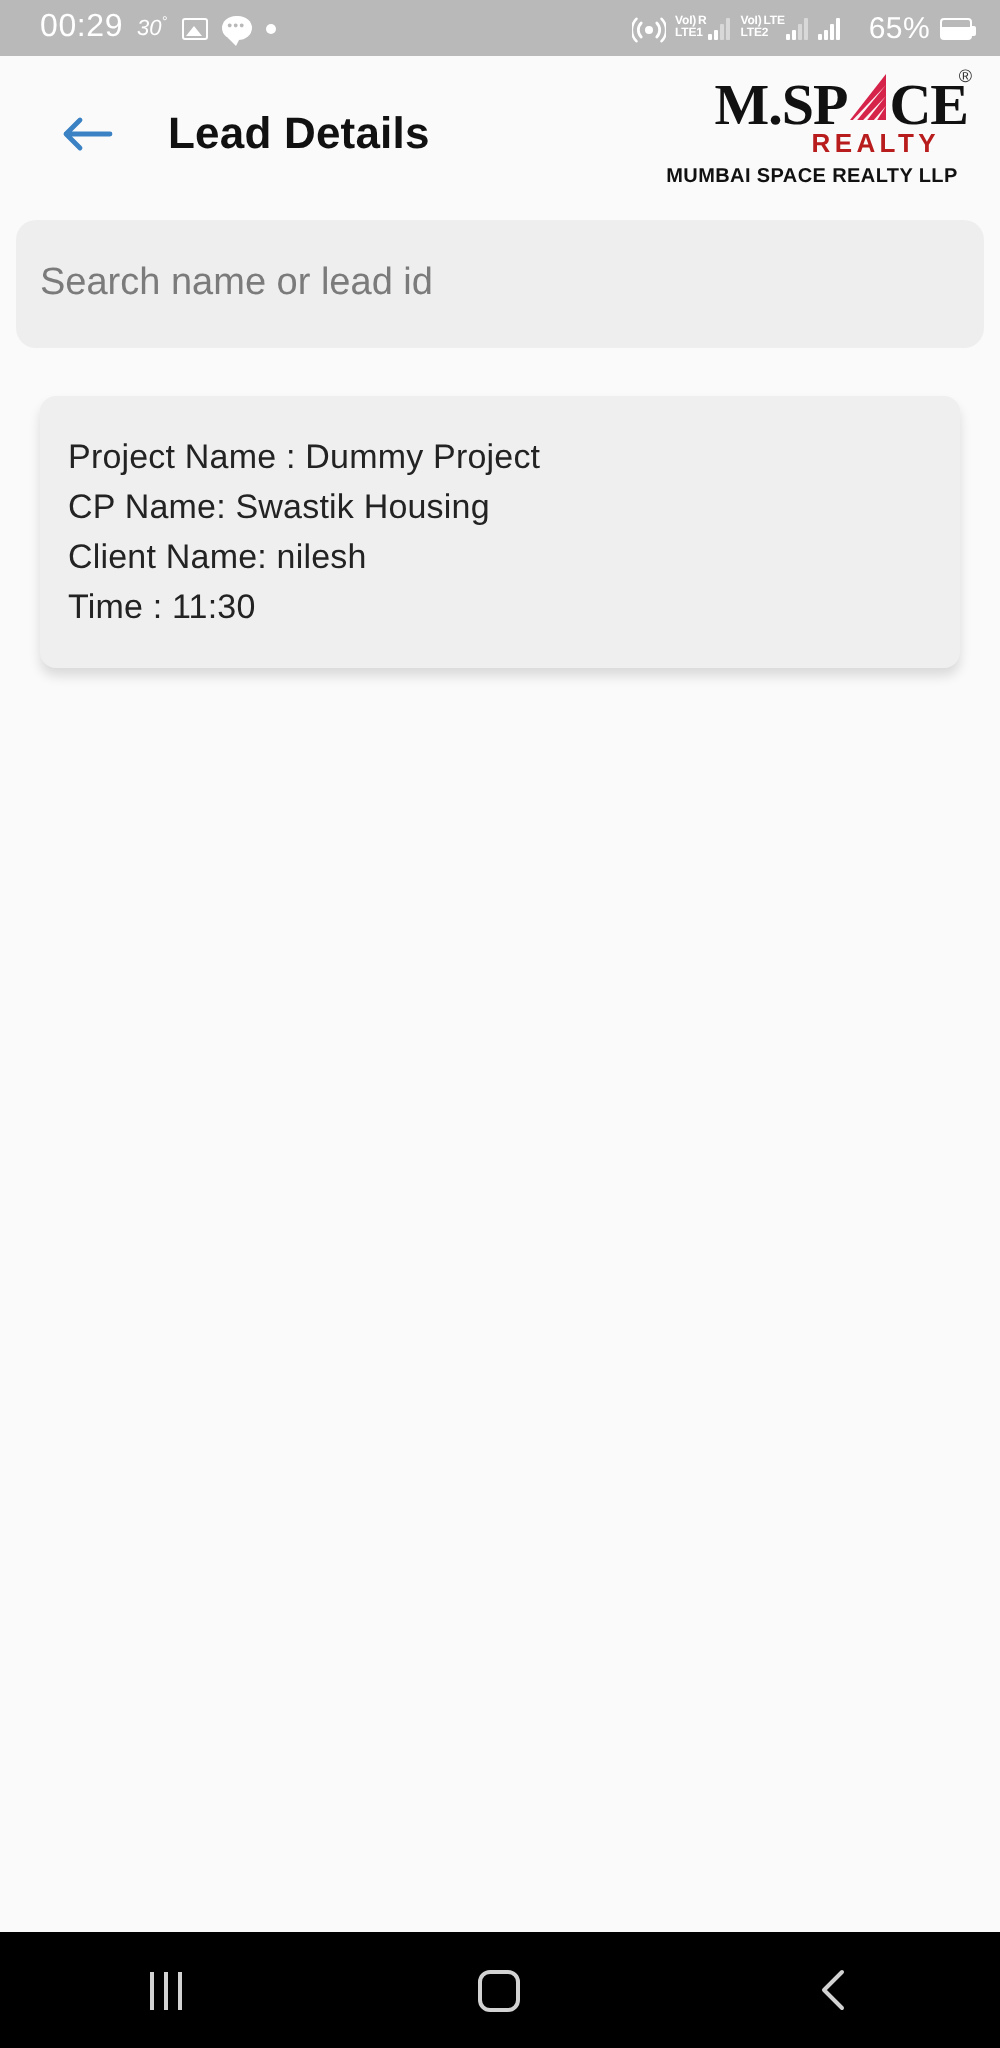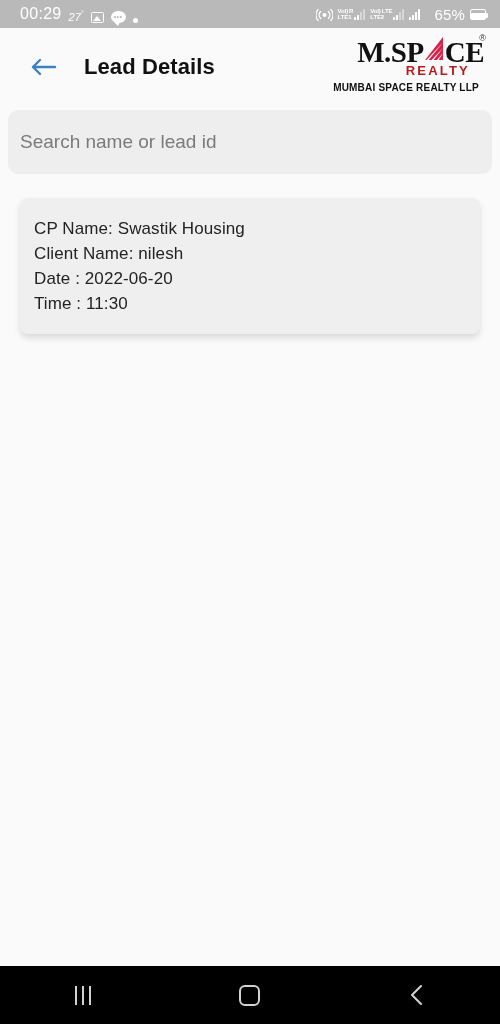--- a/index.html
+++ b/index.html
@@ -11,21 +11,21 @@
   }
   .phone { position:relative; width:500px; height:1024px; background:#fafafa; }
 
   
   .statusbar {
     position:absolute; top:0; left:0; width:500px; height:28px;
     background:#b9b9b9; color:#ffffff;
     display:flex; align-items:center;
     padding:0 8px;
   }
-  .sb-left { display:flex; align-items:flex-end; gap:7px; flex:0 0 auto; padding-left:12px; }
+  .sb-left { display:flex; align-items:center; gap:7px; flex:0 0 auto; padding-left:12px; }
   .sb-clock { font-size:16px; font-weight:400; letter-spacing:.3px; }
   .sb-temp { font-size:11px; font-style:italic; }
   .sb-temp sup { font-size:7px; }
   .sb-spacer { flex:1 1 auto; }
   .sb-right { display:flex; align-items:center; gap:5px; flex:0 0 auto; padding-right:6px; }
 
   .ic { display:inline-block; vertical-align:middle; }
   .icon-photo {
     width:13px; height:11px; border:1.4px solid #fff; border-radius:1.5px; position:relative;
   }
@@ -108,21 +108,21 @@
   .nav-home { width:21px; height:21px; border:2px solid #d2d2d2; border-radius:6px; }
 </style>
 </head>
 <body>
 
 <div class="phone">
 
   <div class="statusbar">
     <div class="sb-left">
       <span class="sb-clock">00:29</span>
-      <span class="sb-temp"><span>27</span><sup>°</sup></span>
+      <span class="sb-temp"><span>30</span><sup>°</sup></span>
       <span class="ic icon-photo"></span>
       <span class="ic icon-chat">•••</span>
       <span class="ic icon-dot"></span>
     </div>
     <div class="sb-spacer"></div>
     <div class="sb-right">
       <span class="ic icon-cast">
         <svg width="17" height="15" viewBox="0 0 17 15">
           <circle cx="8.5" cy="8" r="2" fill="#fff"></circle>
           <path d="M4.6 11.5a5 5 0 0 1 0-7" stroke="#fff" stroke-width="1.4" fill="none" stroke-linecap="round"></path>
@@ -199,23 +199,23 @@
     </div>
   </div>
 
   <div class="search-wrap">
     <div class="search-box">
       <input type="text" placeholder="Search name or lead id" style="">
     </div>
   </div>
 
   <div class="card">
+    <div class="card-line">Project Name : Dummy Project</div>
     <div class="card-line">CP Name: Swastik Housing</div>
     <div class="card-line">Client Name: nilesh</div>
-    <div class="card-line">Date : 2022-06-20</div>
     <div class="card-line">Time : 11:30</div>
   </div>
 
   <div class="navbar">
     <div class="nav-btn">
       <span class="nav-recents">
           <i></i>
           <i></i>
           <i></i>
         </span>

